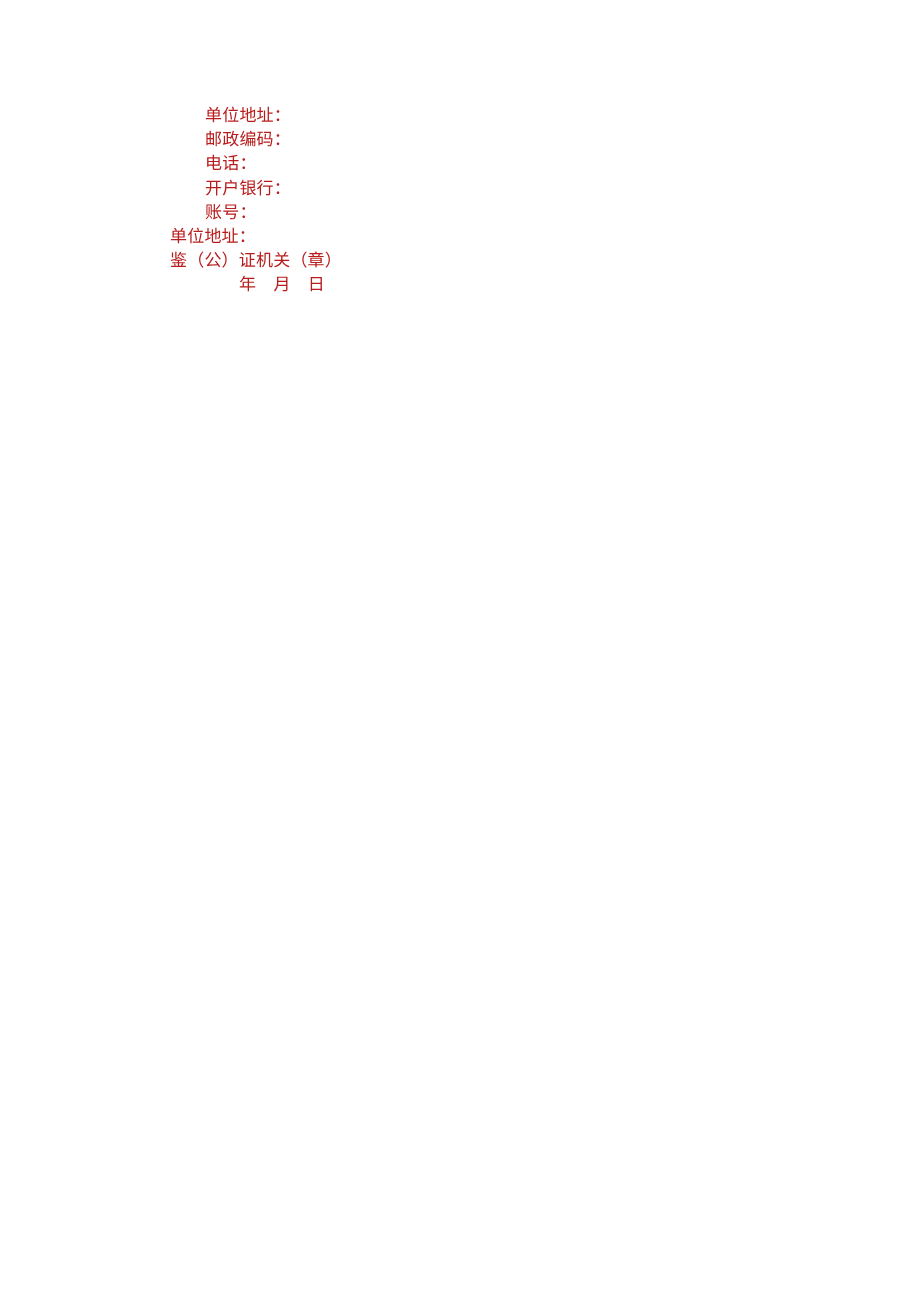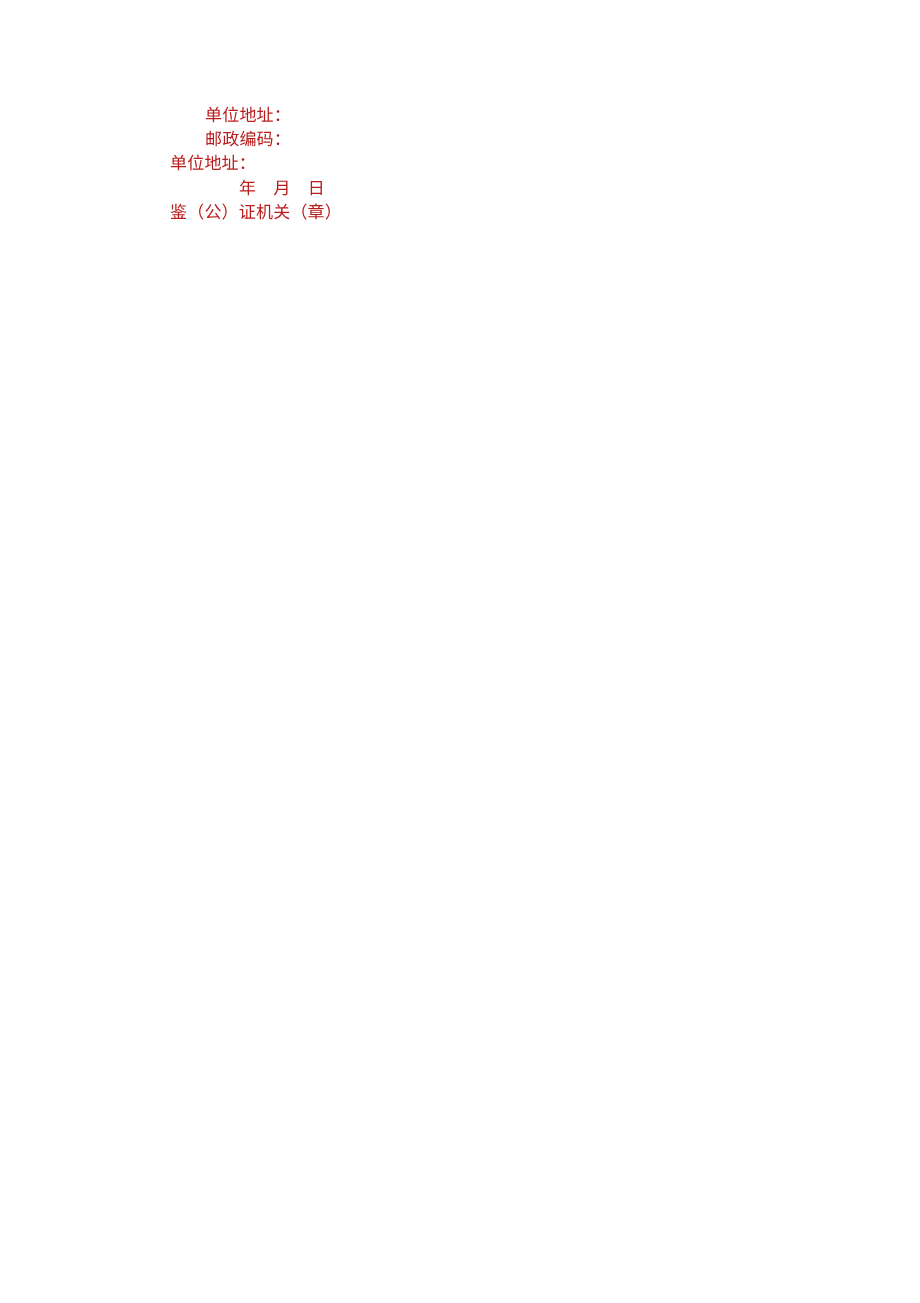--- a/index.html
+++ b/index.html
@@ -54,30 +54,33 @@
 
 <div class="page">
 
   <div class="doc-body">
 
     <div class="doc-line indent-1">单位地址：</div>
 
     <div class="doc-line indent-1">邮政编码：</div>
 
 
+    <div class="doc-line indent-1">电话：</div>
 
 
+    <div class="doc-line indent-1">开户银行：</div>
 
+    <div class="doc-line indent-1">账号：</div>
 
     <div class="doc-line indent-0">单位地址：</div>
 
 
 
 
+    <div class="doc-line indent-0">鉴（公）证机关（章）</div>
+
     <div class="doc-line indent-2">年　月　日</div>
-
-    <div class="doc-line indent-0">鉴（公）证机关（章）</div>
 
   </div>
 
   <div class="blank-area"></div>
 
 </div>
 
 </body></html>

